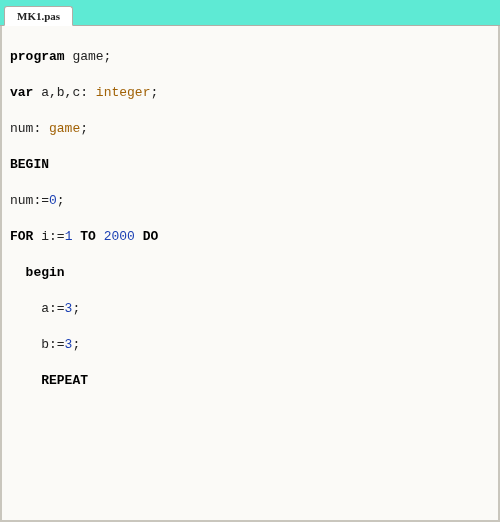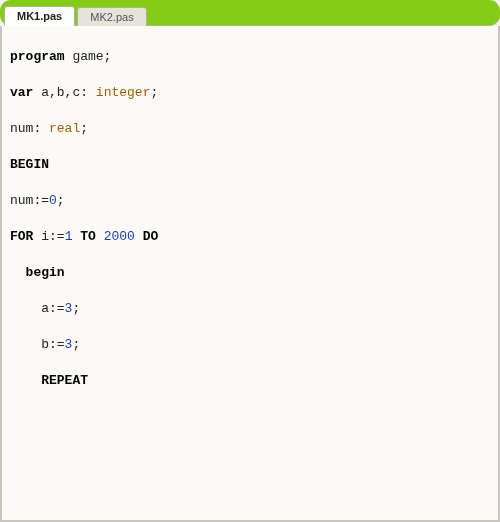--- a/index.html
+++ b/index.html
@@ -9,28 +9,27 @@
     background: #f5f4f0;
     width: 500px;
     height: 522px;
     overflow: hidden;
     display: flex;
     flex-direction: column;
   }
   .tabbar {
     display: flex;
     align-items: flex-end;
-    background: #84cc16;
+    background: #5eead4;
     border-bottom: 1px solid #b0aea6;
     height: 26px;
     padding-left: 4px;
-    font-family: Liberation Sans, sans-serif;
+    font-family: Liberation Serif, serif;
     font-size: 11px;
     gap: 2px;
-    border-radius: 11px;
   }
   .tab {
     padding: 3px 12px 3px 12px;
     border: 1px solid #b0aea6;
     border-bottom: none;
     border-radius: 3px 3px 0 0;
     background: #e6e3db;
     color: #555;
     position: relative;
     top: 1px;
@@ -65,29 +64,26 @@
   .nm { color: #1a3fb3; }
   .line { white-space: pre; }
 </style>
 </head>
 <body>
 
 <div class="tabbar">
   <div class="tab active">
       <span>MK1.pas</span>
     </div>
-  <div class="tab">
-      <span>MK2.pas</span>
-    </div>
 </div>
 
 <div class="editor">
 <div class="line"><span class="kw">program</span><span> game;</span></div>
 <div class="line"><span class="kw">var</span><span> a,b,c: </span><span class="ty">integer</span><span>;</span></div>
-<div class="line"><span>num: </span><span class="ty">real</span><span>;</span></div>
+<div class="line"><span>num: </span><span class="ty">game</span><span>;</span></div>
 <div class="line"><span class="kw">BEGIN</span></div>
 <div class="line"><span>num:=</span><span class="nm">0</span><span>;</span></div>
 <div class="line"><span class="kw">FOR</span><span> i:=</span><span class="nm">1</span><span class="kw"> TO </span><span class="nm">2000</span><span class="kw"> DO</span></div>
 <div class="line"><span class="kw">  begin</span></div>
 <div class="line"><span>    a:=</span><span class="nm">3</span><span>;</span></div>
 <div class="line"><span>    b:=</span><span class="nm">3</span><span>;</span></div>
 <div class="line"><span class="kw">    REPEAT</span></div>
 
 
 

